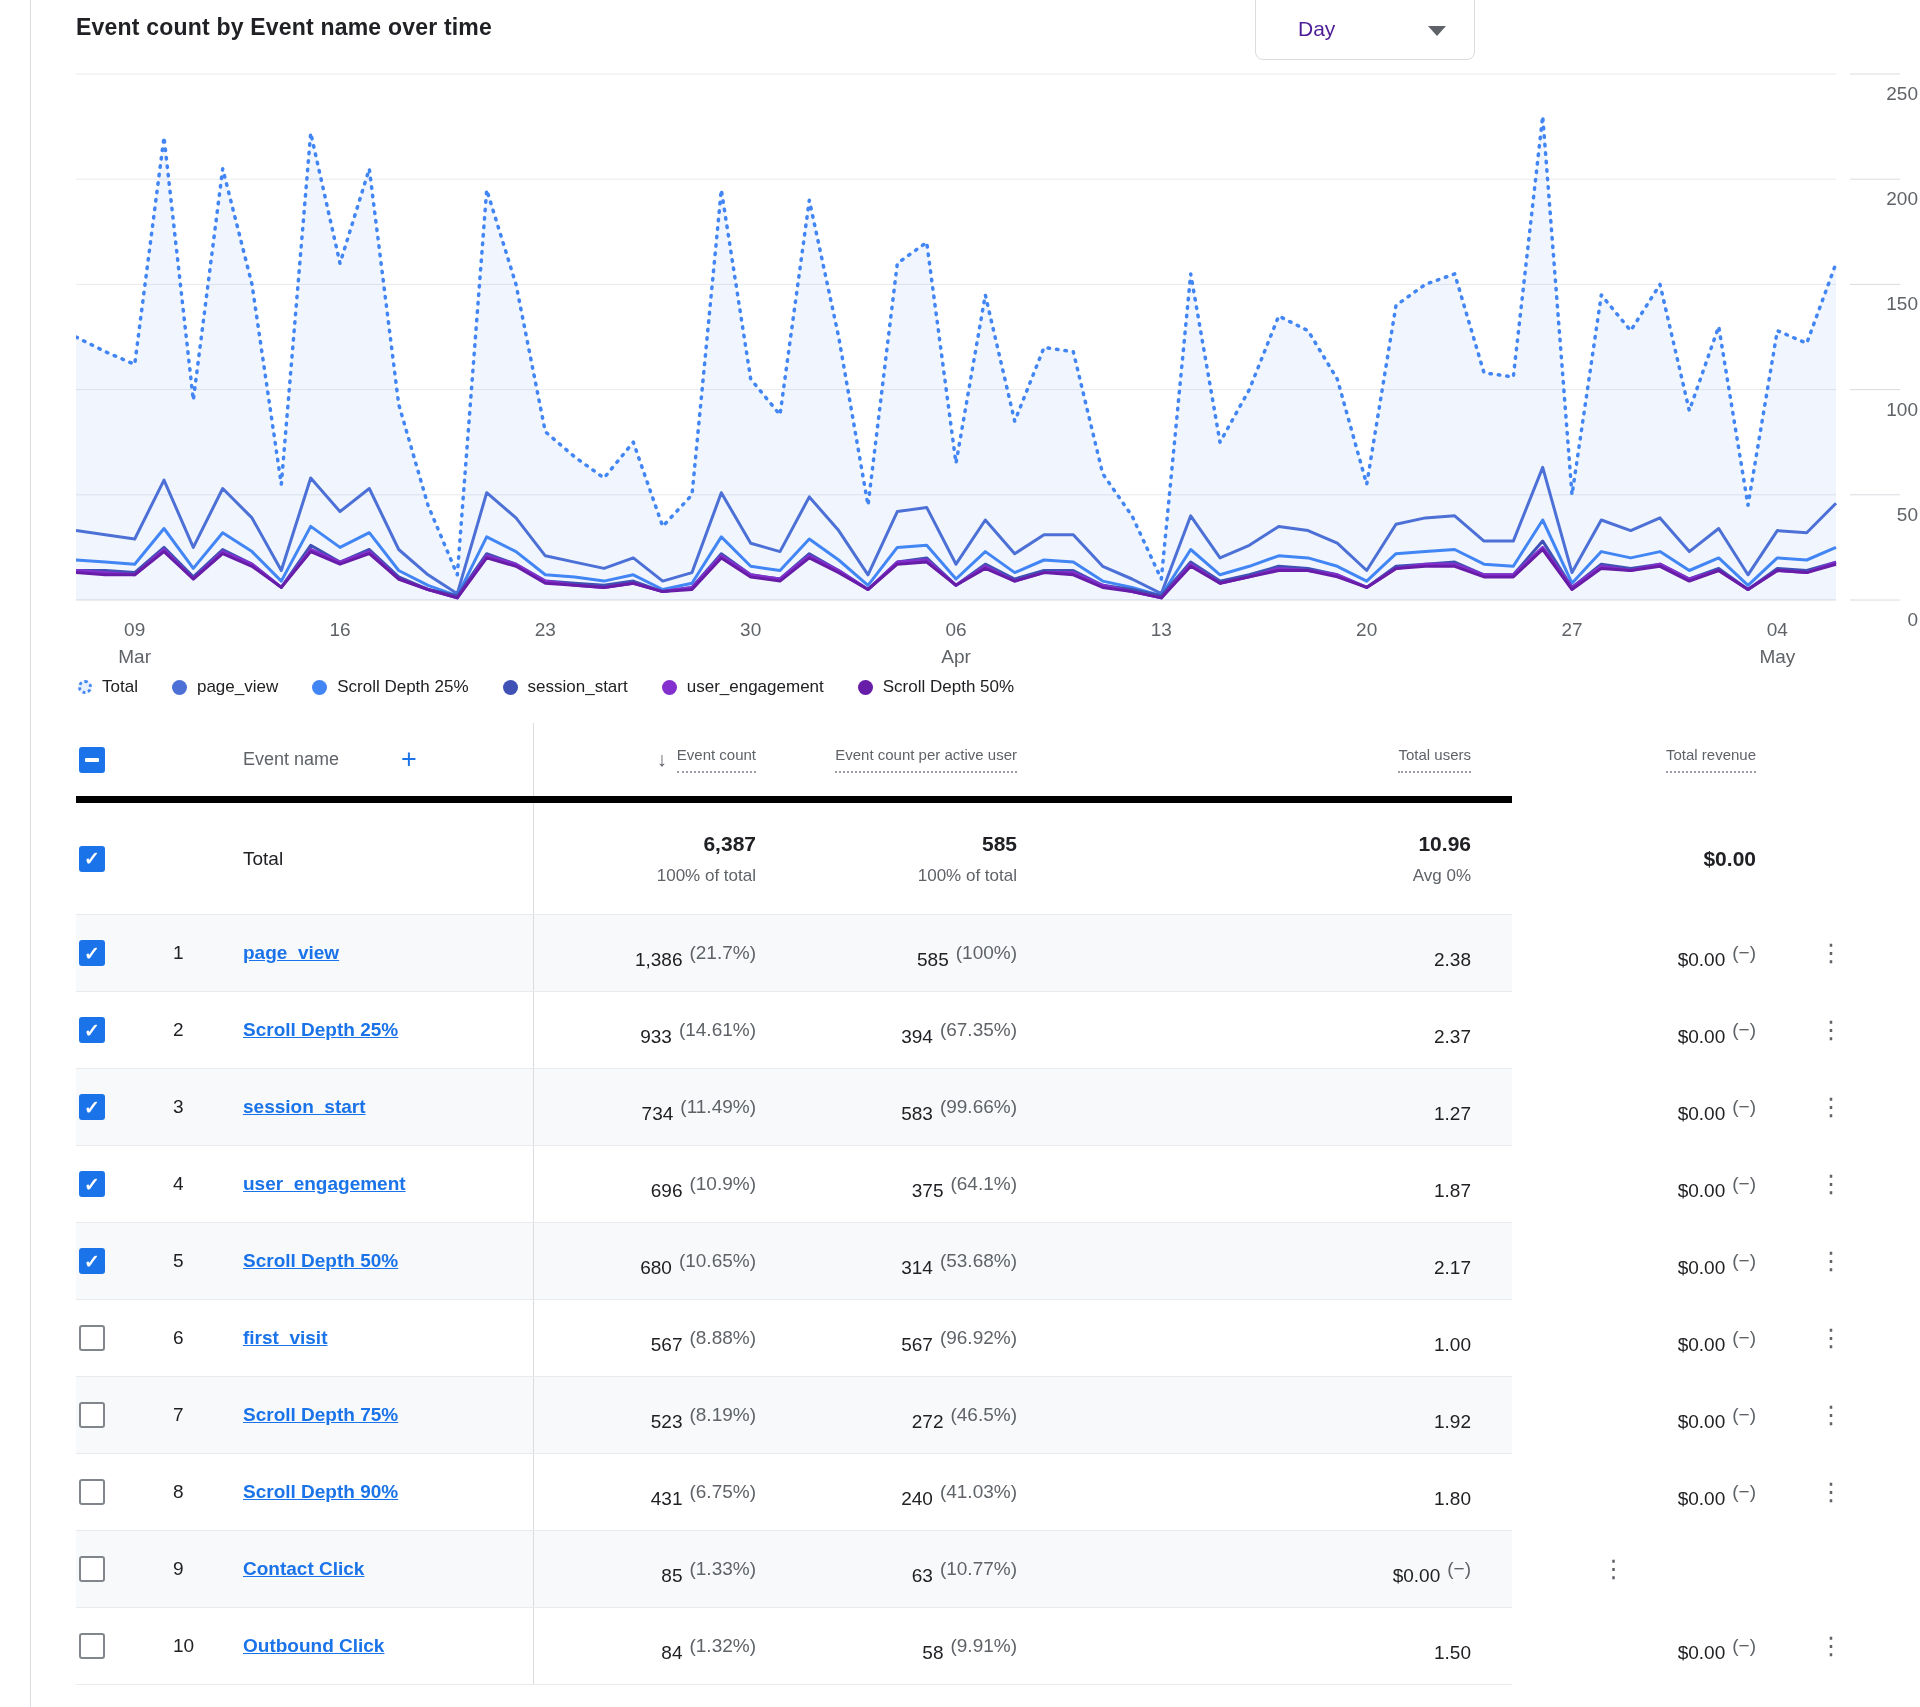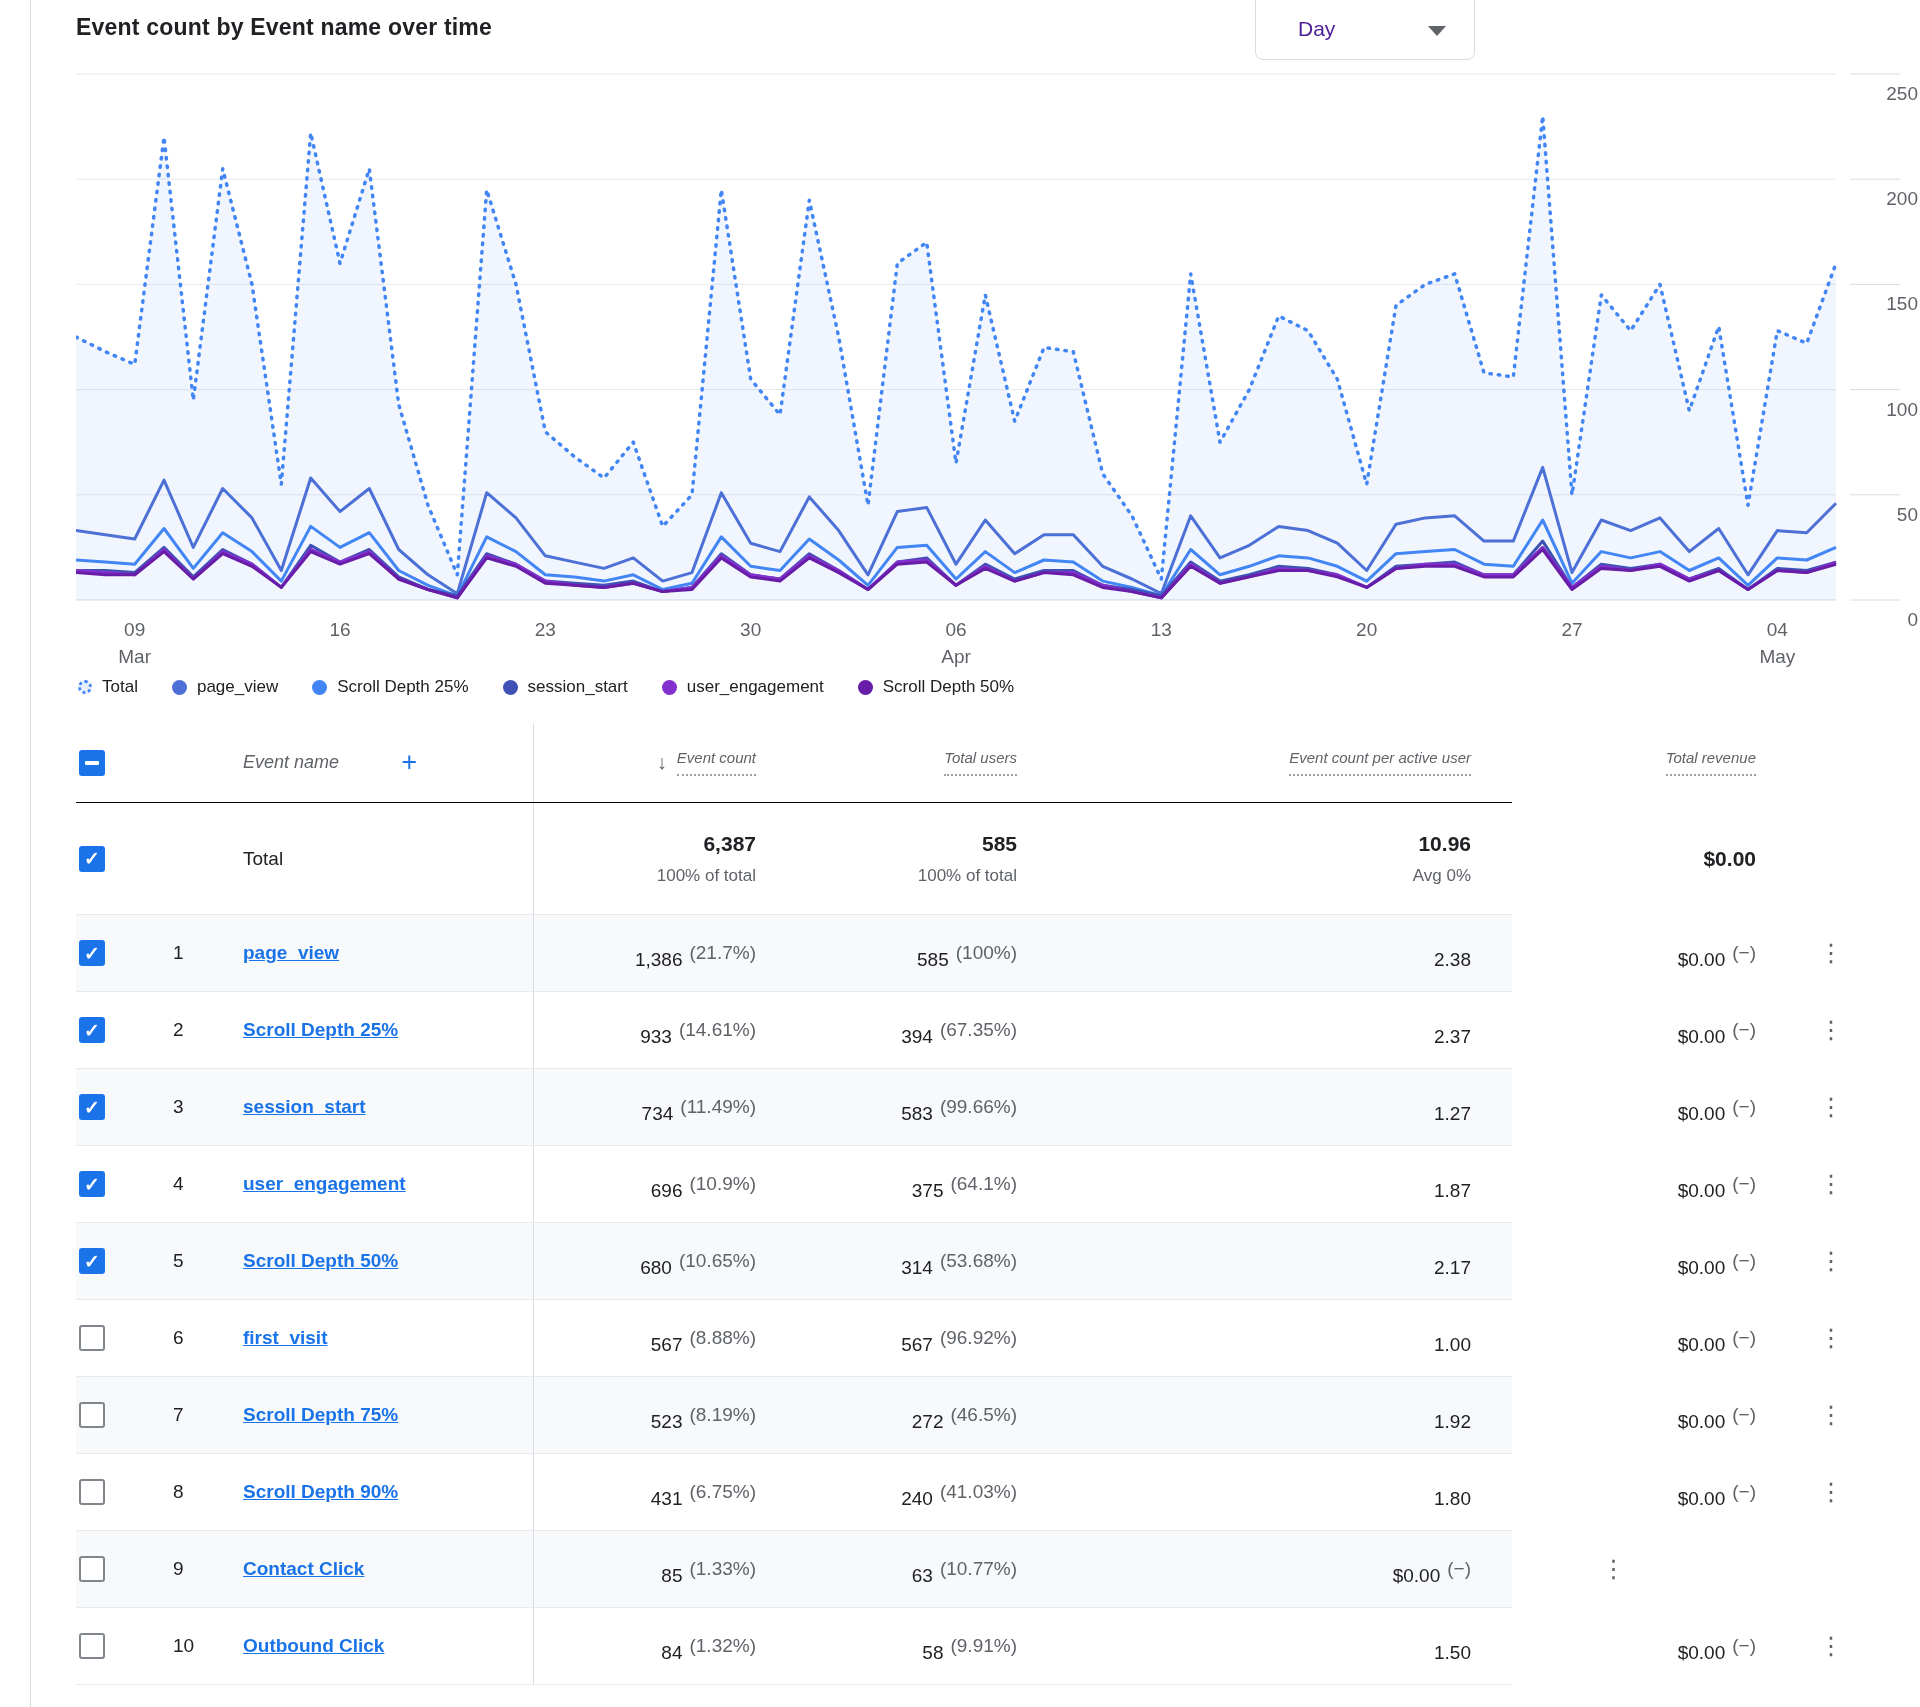--- a/index.html
+++ b/index.html
@@ -26,21 +26,21 @@
   
   .legend { display:flex; align-items:center; gap:34px; margin-top:6px; padding-left:2px; }
   .legend-item { display:flex; align-items:center; gap:10px; font-size:17px; color:#202124; }
   .dot { width:15px; height:15px; border-radius:50%; flex:none; }
   .dot.dotted { width:14px; height:14px; background:#e8f0fe; border:3px dotted #4285f4; }
 
   
   .table { margin-top:26px; }
   .trow { display:grid; grid-template-columns:70px 95px 292px 223px 261px 454px 285px 150px;
           align-items:stretch; border-bottom:1px solid #e8eaed; }
-  .thead { height:80px; border-bottom:1px solid #000000;font-style:italic; }
+  .thead { height:80px; border-bottom:7px solid #000000; }
   .total-row { height:112px; }
   .data-row { height:77px; }
   .data-row.stripe { background:#f8f9fa; }
   .cell { display:flex; align-items:center; }
   .c-right { justify-content:flex-end; text-align:right; }
   .sep { border-left:1px solid #dadce0; }
   .c-check { justify-content:flex-start; padding-left:3px; }
   .c-num { font-size:19px; color:#202124; padding-left:27px; }
   .c-name { padding-left:2px; }
 
@@ -160,24 +160,24 @@
       <div class="cell c-num"></div>
       <div class="cell c-name">
         <span class="h-plain">Event name</span>
         <span class="plus">+</span>
       </div>
       <div class="cell c-right sep">
         <span class="sort-arrow">↓</span>
         <span class="h-label">Event count</span>
       </div>
       <div class="cell c-right">
+        <span class="h-label">Event count per active user</span>
+      </div>
+      <div class="cell c-right">
         <span class="h-label">Total users</span>
-      </div>
-      <div class="cell c-right">
-        <span class="h-label">Event count per active user</span>
       </div>
       <div class="cell c-right">
         <span class="h-label">Total revenue</span>
       </div>
       <div class="cell c-kebab"></div>
     </div>
 
     <div class="trow total-row">
       <div class="cell c-check">
         <div class="checkbox checked"></div>

